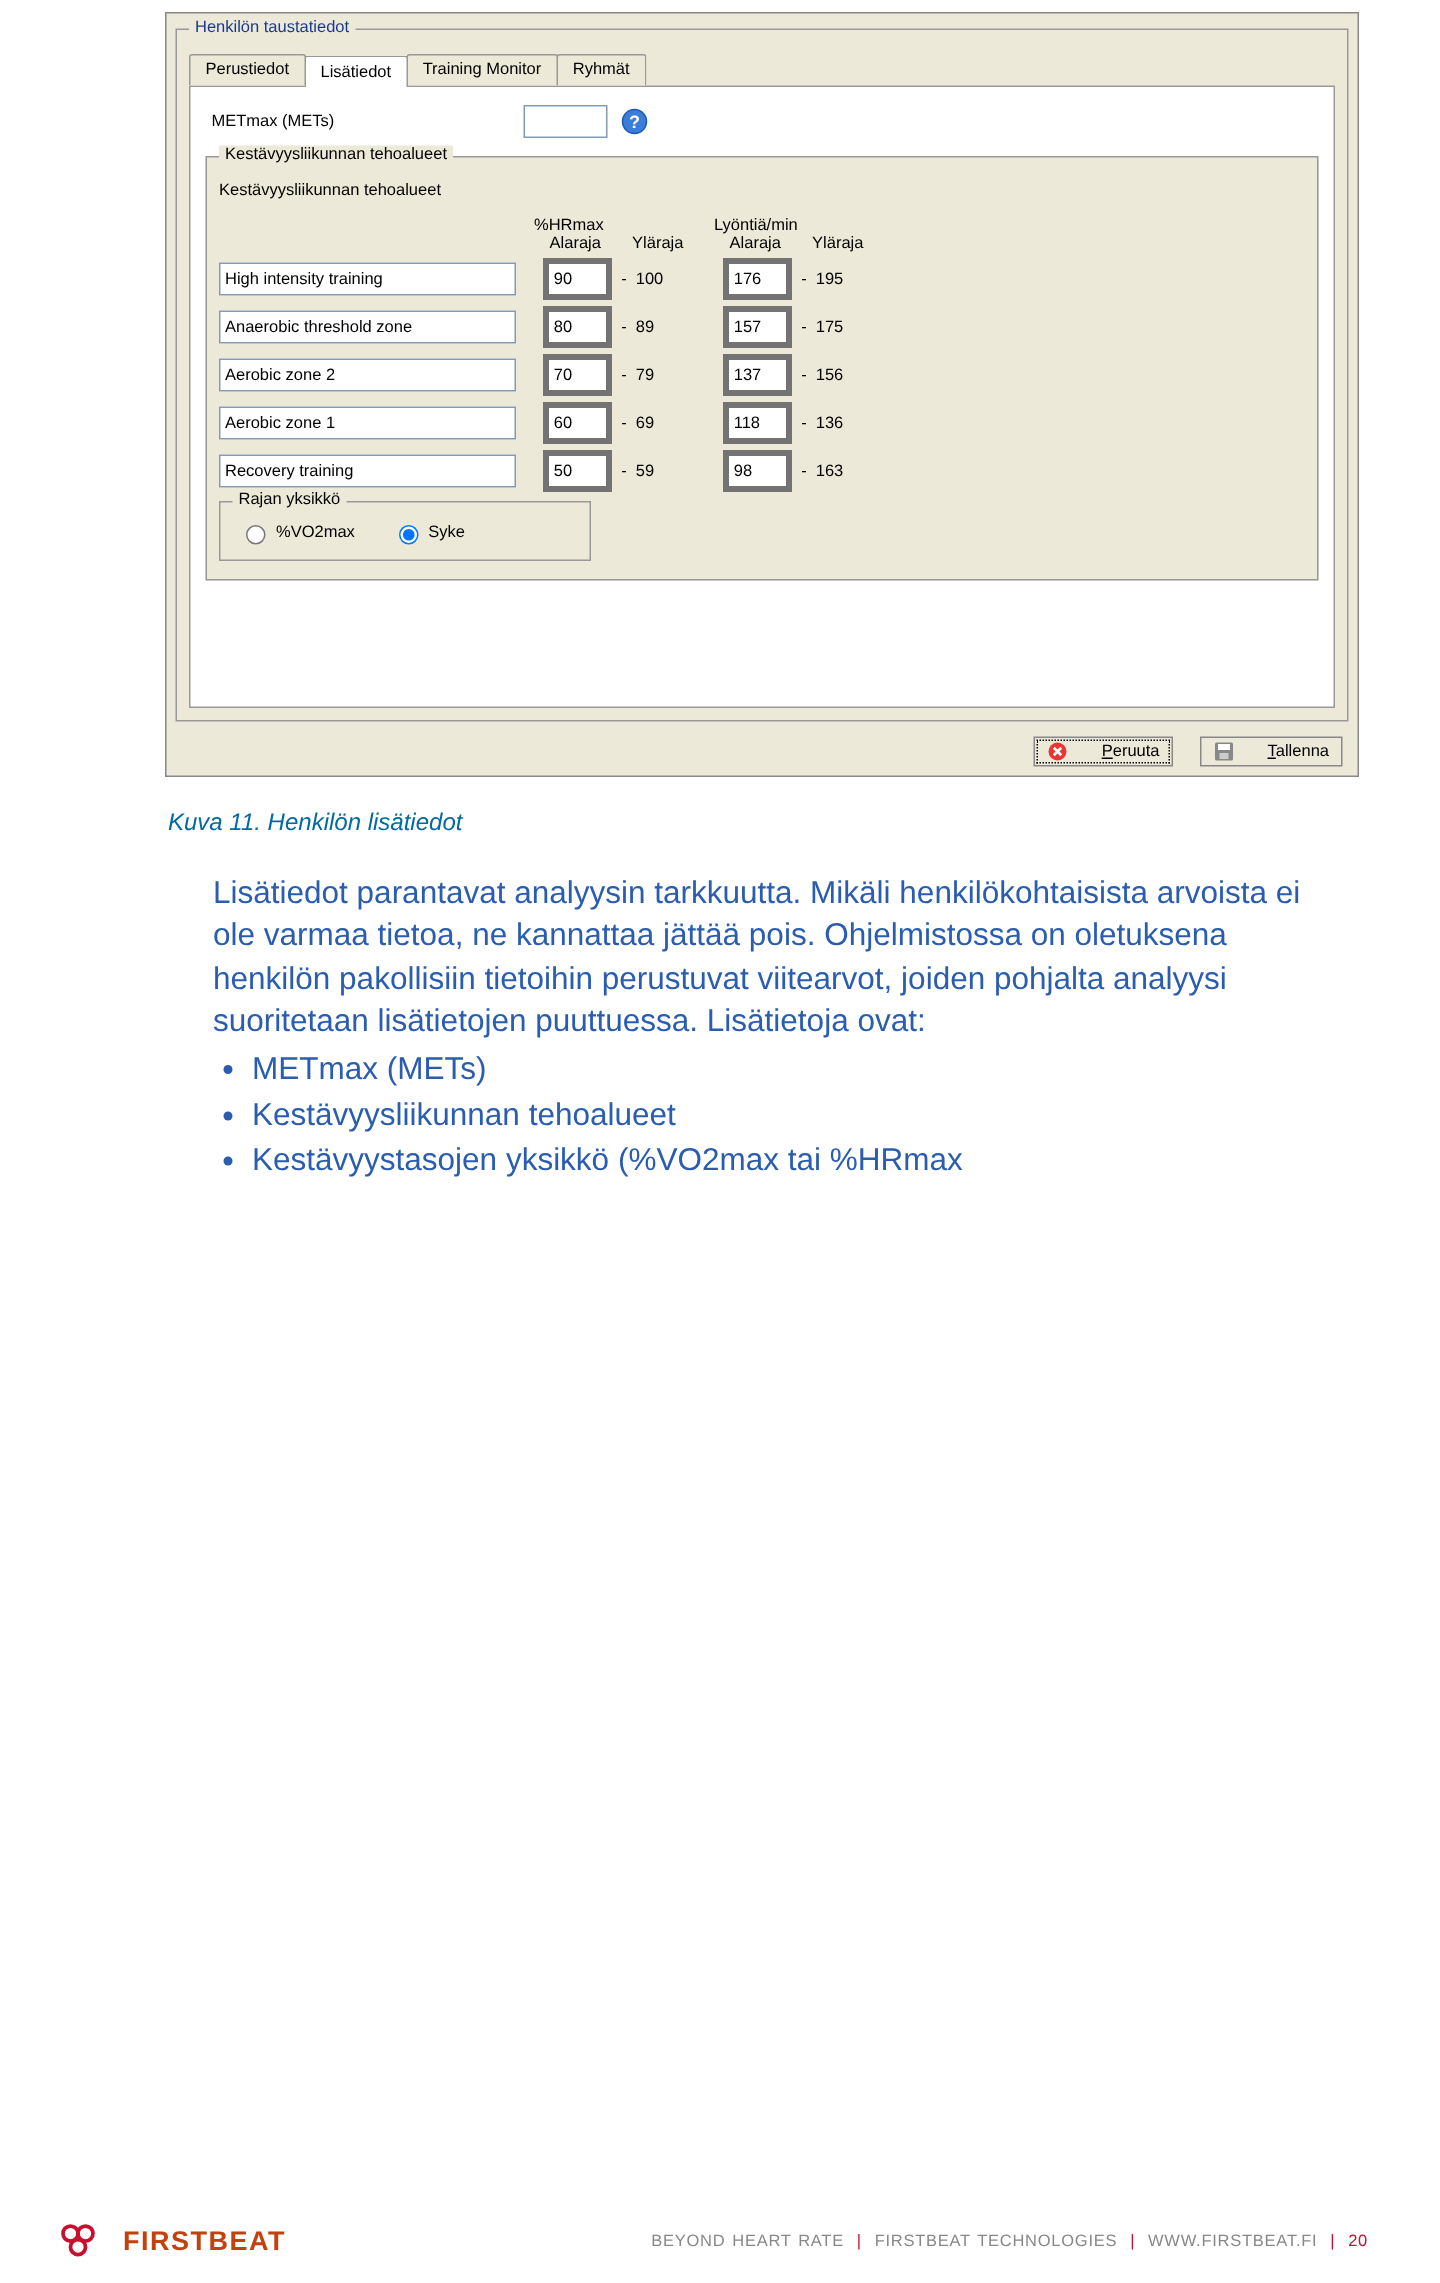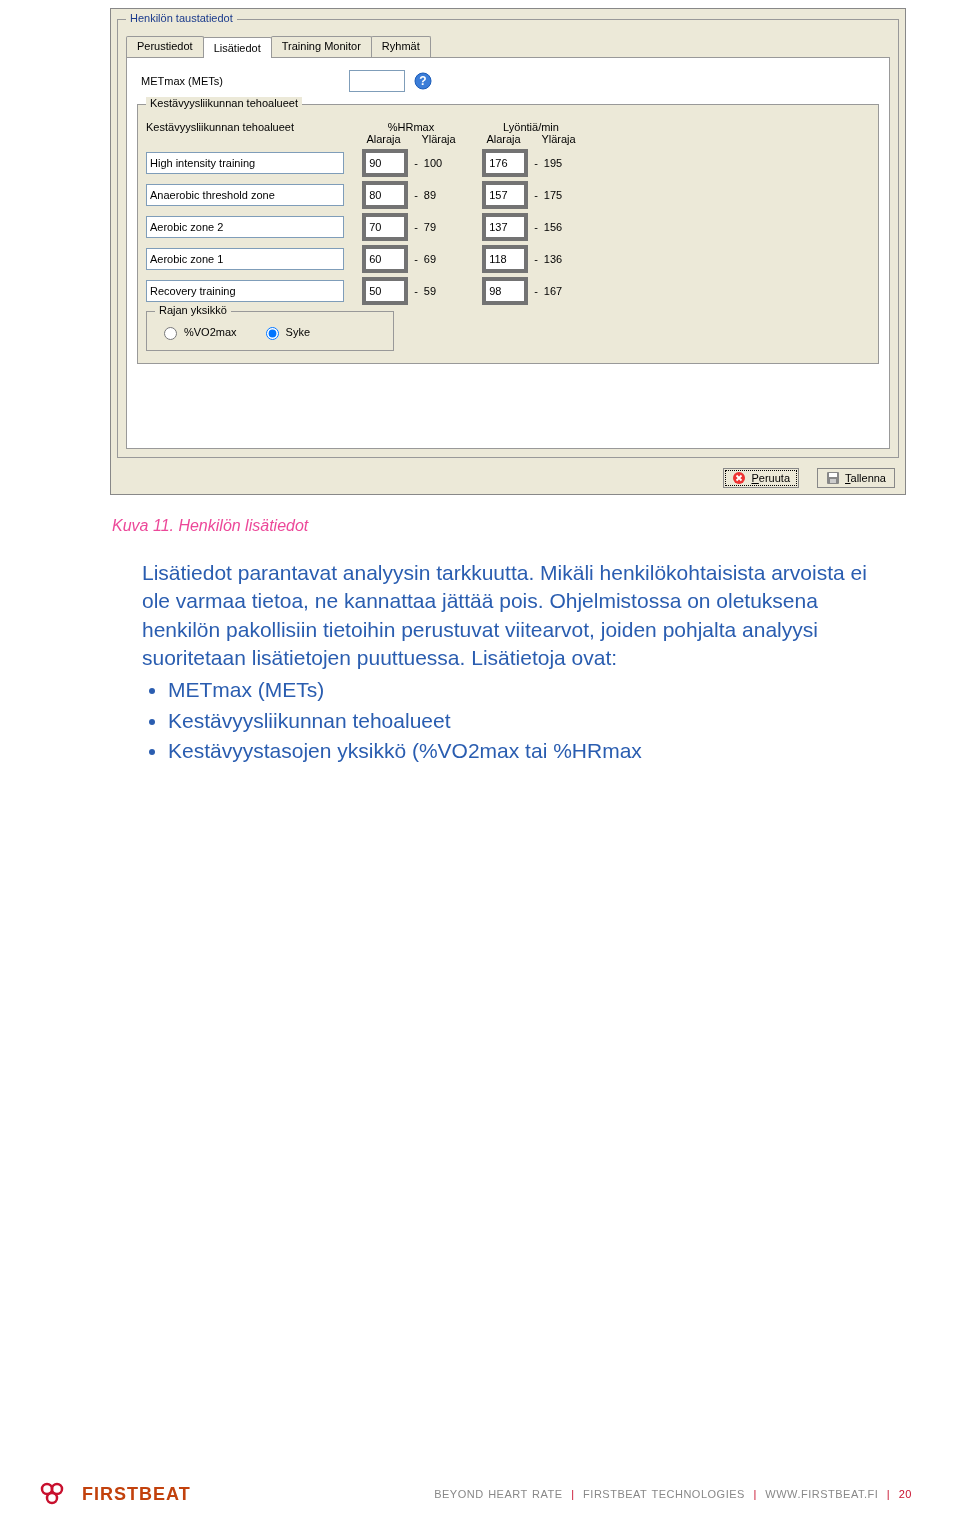--- a/index.html
+++ b/index.html
@@ -89,21 +89,22 @@
   .help-icon svg { width: 18px; height: 18px; }
   .zones-box .legend { color: #000; }
   .zone-header {
     display: flex;
     margin-top: 6px;
     margin-bottom: 4px;
   }
   .zone-header .col-name { width: 200px; }
   .zone-header .col-hr, .zone-header .col-bpm {
     width: 110px;
-    text-align: center;
+    text-align: left;
+    margin-top: 23px;
   }
   .zone-header .sub {
     display: flex;
     justify-content: space-around;
   }
   .zone-row {
     display: flex;
     align-items: center;
     margin-bottom: 4px;
   }
@@ -150,29 +151,29 @@
     gap: 18px;
     margin-top: 10px;
     padding-right: 4px;
   }
   .btn {
     border: 1px solid #888;
     background: #ece9d8;
     padding: 2px 8px;
     display: flex;
     align-items: center;
-    gap: 5px;
+    gap: 22px;
     cursor: pointer;
     font-family: inherit;
     font-size: 11px;
   }
   .btn.cancel { outline: 1px dotted #000; outline-offset: -3px; }
   .btn .icon { width: 14px; height: 14px; display: inline-flex; align-items: center; justify-content: center; }
   .caption {
-    color: #ec4899;
+    color: #0369a1;
     font-style: italic;
     font-size: 16px;
     margin: 22px 0 24px 2px;
   }
   .body-text {
     font-size: 21px;
     color: #2a5db0;
     line-height: 1.35;
     margin-left: 32px;
     margin-right: 10px;
@@ -326,21 +327,21 @@
               <div class="zone-row">
                 <input class="name" value="Recovery training" style="">
                 <div class="cellpair">
                   <input value="50" style="">
                   <span class="dash">-</span>
                   <span class="val">59</span>
                 </div>
                 <div class="cellpair">
                   <input value="98" style="">
                   <span class="dash">-</span>
-                  <span class="val">167</span>
+                  <span class="val">163</span>
                 </div>
               </div>
             </div>
 
           <div class="groupbox unit-box">
             <div class="legend">Rajan yksikkö</div>
             <div class="radios">
               <label>
                 <input type="radio" name="unit" style="">
                 <span>%VO2max</span>

